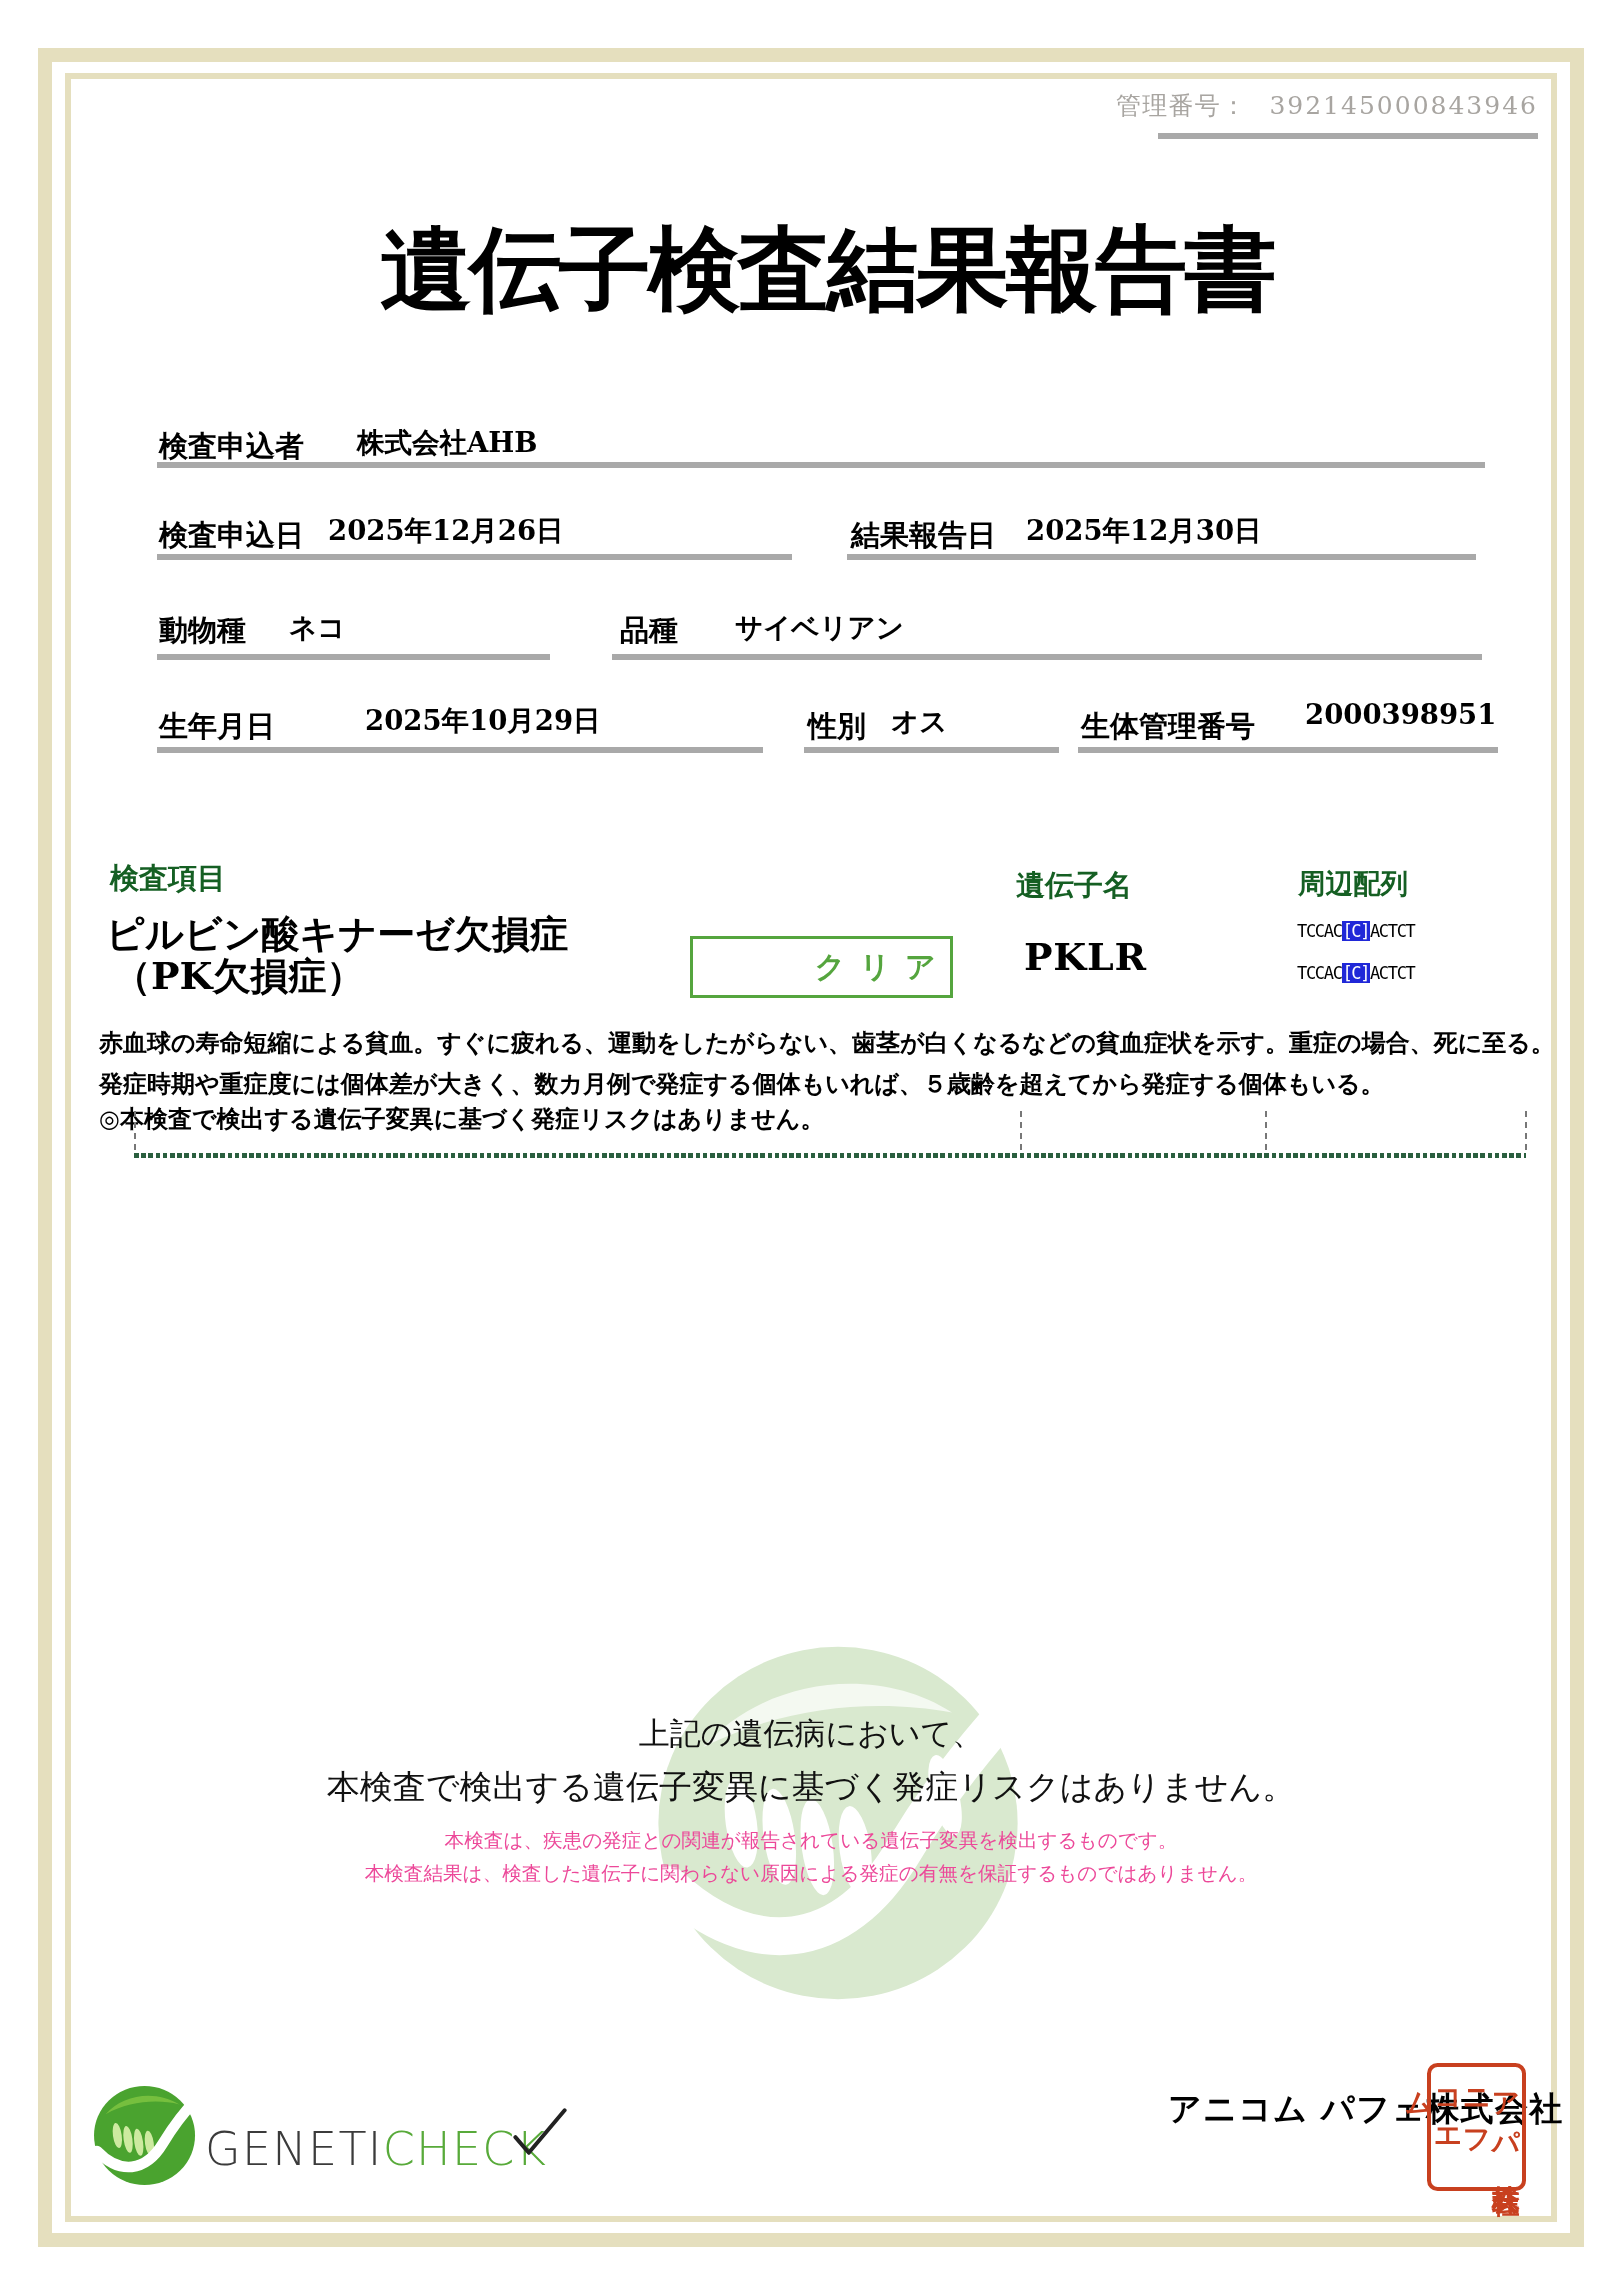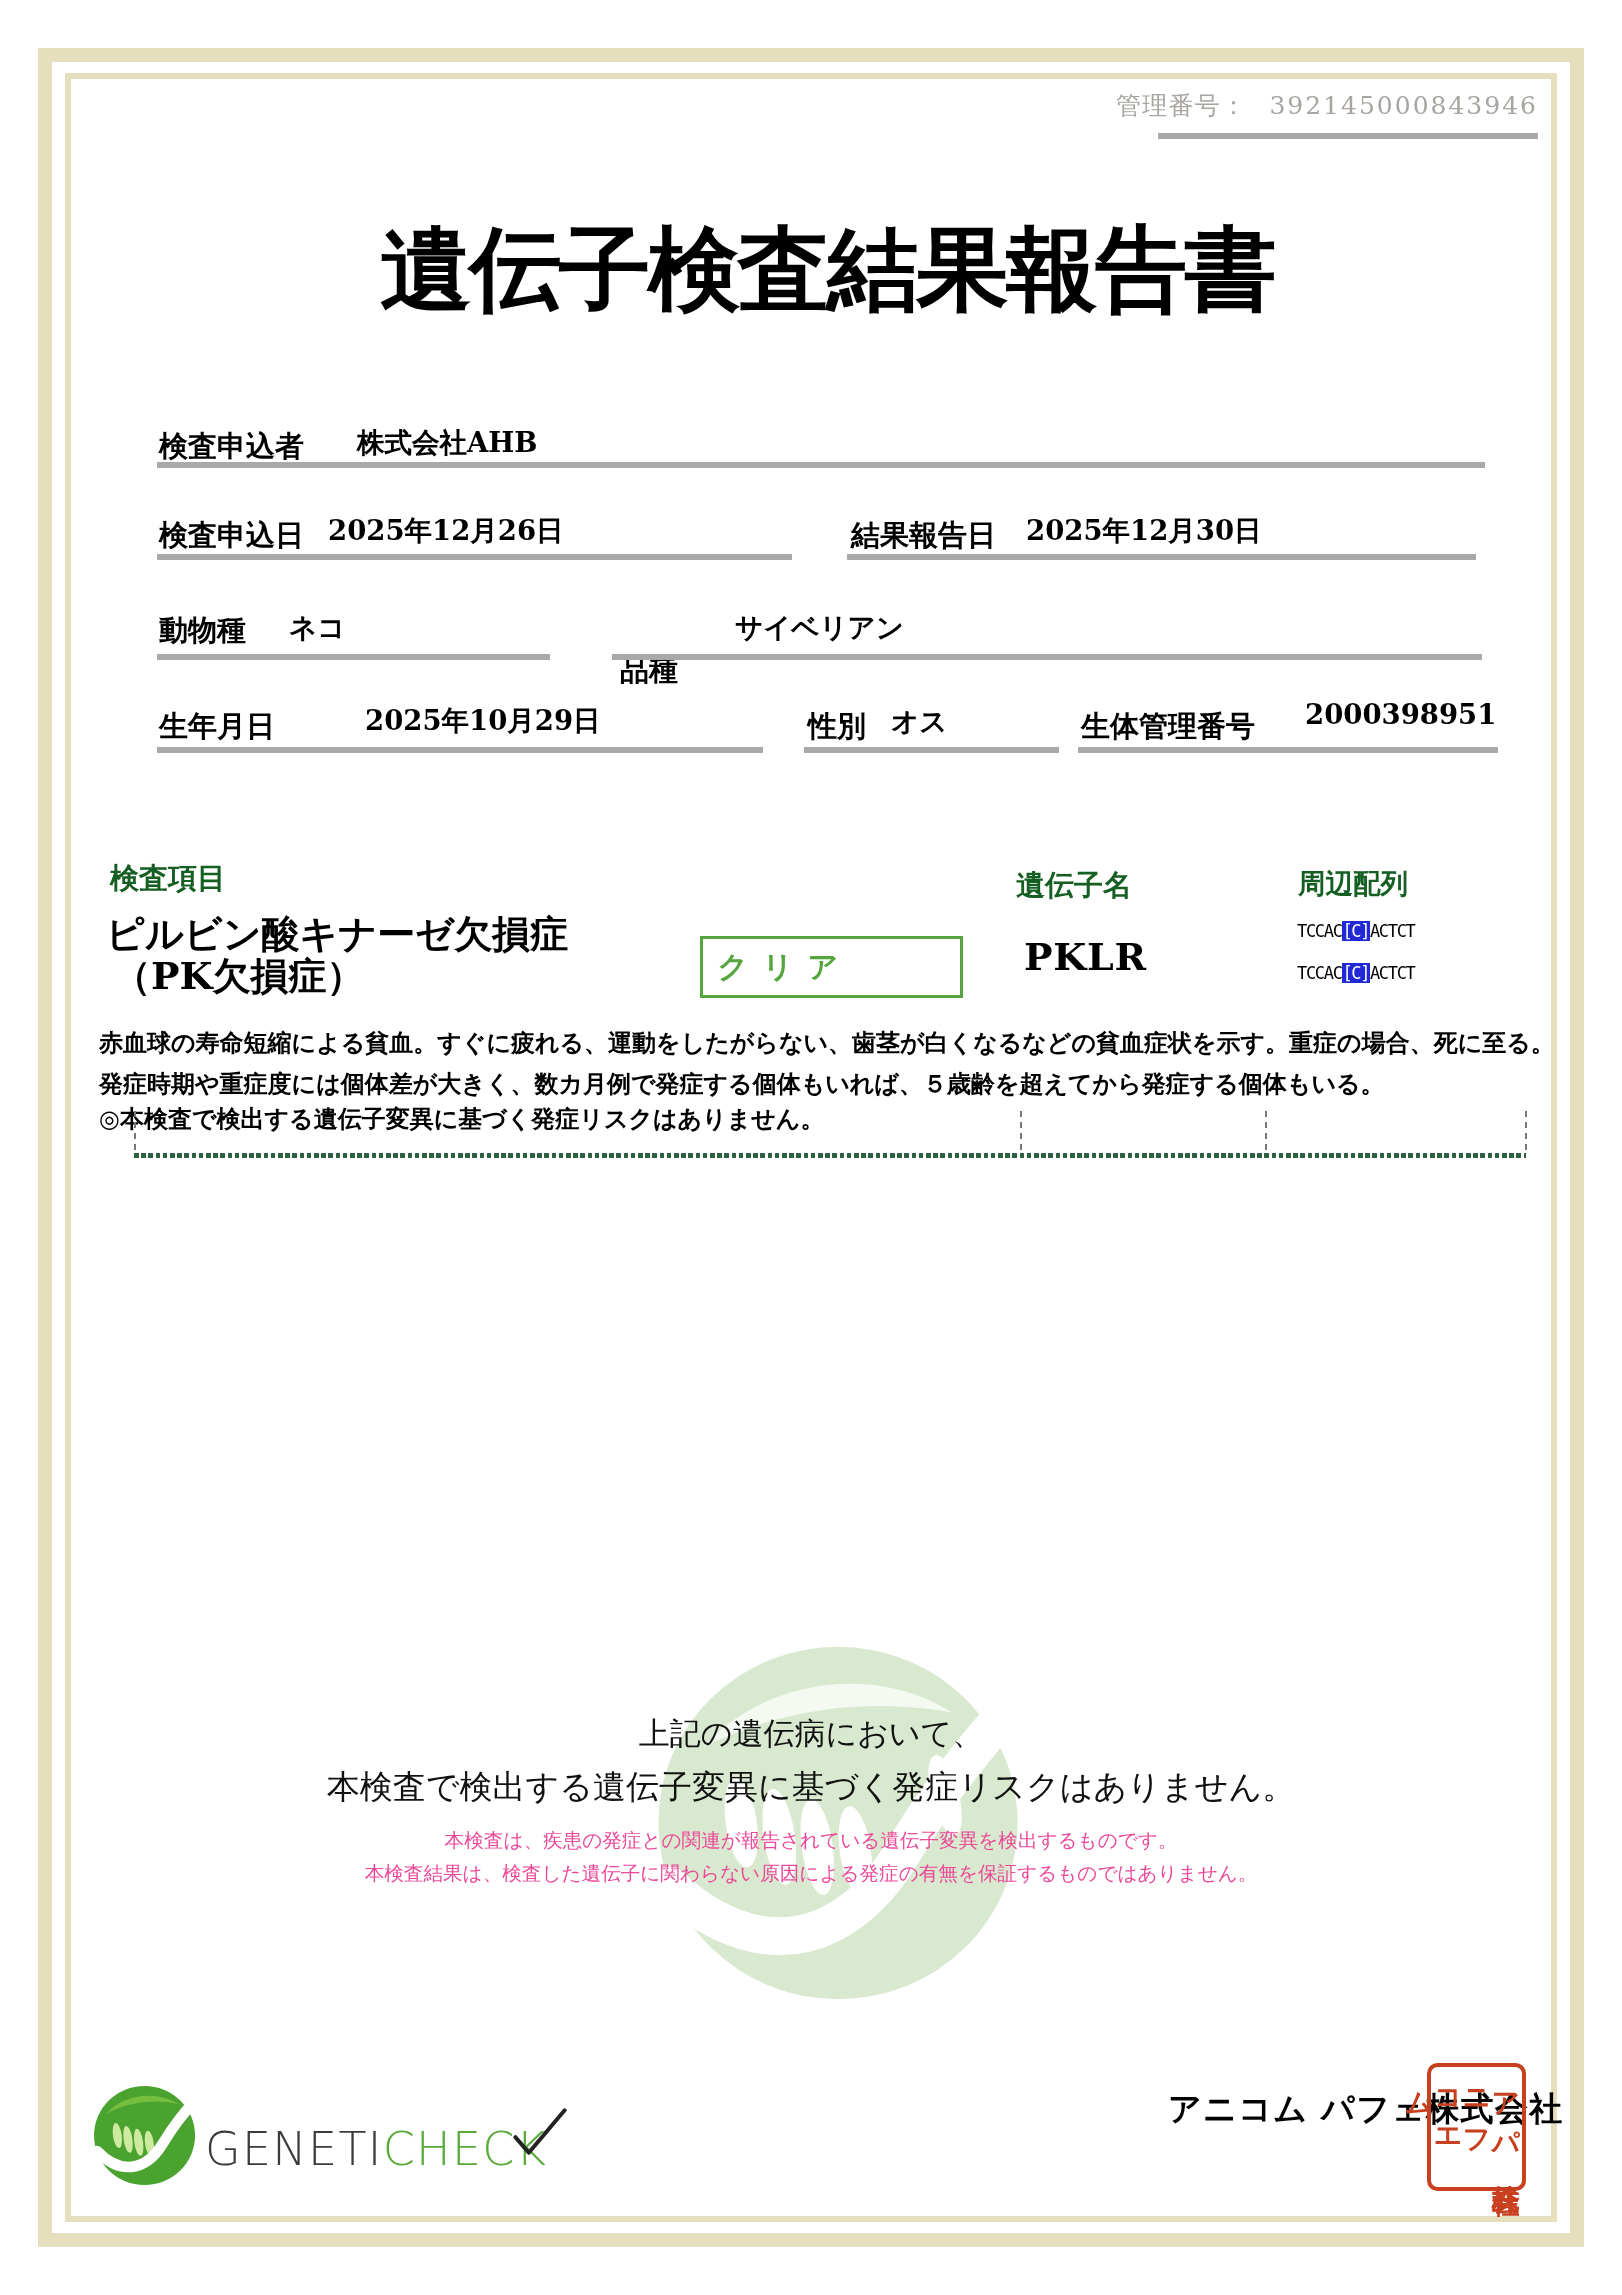--- a/index.html
+++ b/index.html
@@ -18,21 +18,21 @@
   .title{position:absolute;left:16px;top:208px;width:100%;text-align:center;
          font-size:92px;font-weight:700;letter-spacing:-2.6px;}
   
   .lbl{position:absolute;font-size:29px;font-weight:700;white-space:nowrap;}
   .val{position:absolute;font-size:27.5px;font-weight:600;white-space:nowrap;}
   .bar{position:absolute;height:5.9px;background:#a9a9a9;}
   
   .sec-lbl{position:absolute;font-size:29px;font-weight:700;color:#155f23;white-space:nowrap;}
   .disease{position:absolute;font-size:38px;font-weight:700;white-space:nowrap;line-height:1;}
   .clear-box{position:absolute;left:690px;top:936px;width:257px;height:56px;border:3.3px solid #55a53e;
-             display:flex;align-items:center;justify-content:flex-start;margin-left:10px;}
+             display:flex;align-items:center;justify-content:flex-end;}
   .clear-box span{font-size:30px;color:#55a53e;letter-spacing:14.4px;padding-left:14.4px;font-weight:600;}
   .gene-name{position:absolute;left:1024px;top:934px;font-size:38px;font-weight:600;letter-spacing:0.7px;}
   .seq{position:absolute;left:1297px;font-family:"DejaVu Sans Mono","Liberation Mono",monospace;
        font-size:17px;letter-spacing:-1.3px;white-space:nowrap;}
   .seq .variant{background:#2028d8;color:#ffffff;padding:0 0.7px;}
   .desc{position:absolute;left:99px;font-size:24px;font-weight:600;white-space:nowrap;}
   .desc.green{color:#000000;font-weight:700;}
   .vdash{position:absolute;top:1111px;height:39px;width:0;border-left:2px dashed #777;}
   .hdots{position:absolute;left:134px;top:1153px;width:1392px;height:5.2px;
          background:repeating-linear-gradient(90deg,#2a5f3f 0 4.6px,transparent 4.6px 7.2px);}
@@ -86,21 +86,21 @@
   <div class="lbl" style="left:159px;top:516px;">検査申込日</div>
   <div class="val" style="left:328px;top:513px;">2025年12月26日</div>
   <div class="bar" style="left:157px;top:554px;width:635px;"></div>
   <div class="lbl" style="left:851px;top:516px;">結果報告日</div>
   <div class="val" style="left:1026px;top:513px;">2025年12月30日</div>
   <div class="bar" style="left:847px;top:554px;width:629px;"></div>
 
   <div class="lbl" style="left:159px;top:611px;">動物種</div>
   <div class="val" style="left:289px;top:610px;">ネコ</div>
   <div class="bar" style="left:157px;top:654px;width:393px;"></div>
-  <div class="lbl" style="left:620px;top:611px;margin-top:40px;">品種</div>
+  <div class="lbl" style="left:620px;top:611px;">品種</div>
   <div class="val" style="left:735px;top:610px;">サイベリアン</div>
   <div class="bar" style="left:612px;top:654px;width:870px;"></div>
 
   <div class="lbl" style="left:159px;top:707px;">生年月日</div>
   <div class="val" style="left:365px;top:703px;">2025年10月29日</div>
   <div class="bar" style="left:157px;top:747px;width:606px;"></div>
   <div class="lbl" style="left:808px;top:707px;">性別</div>
   <div class="val" style="left:891px;top:704px;">オス</div>
   <div class="bar" style="left:804px;top:747px;width:255px;"></div>
   <div class="lbl" style="left:1081px;top:707px;">生体管理番号</div>

